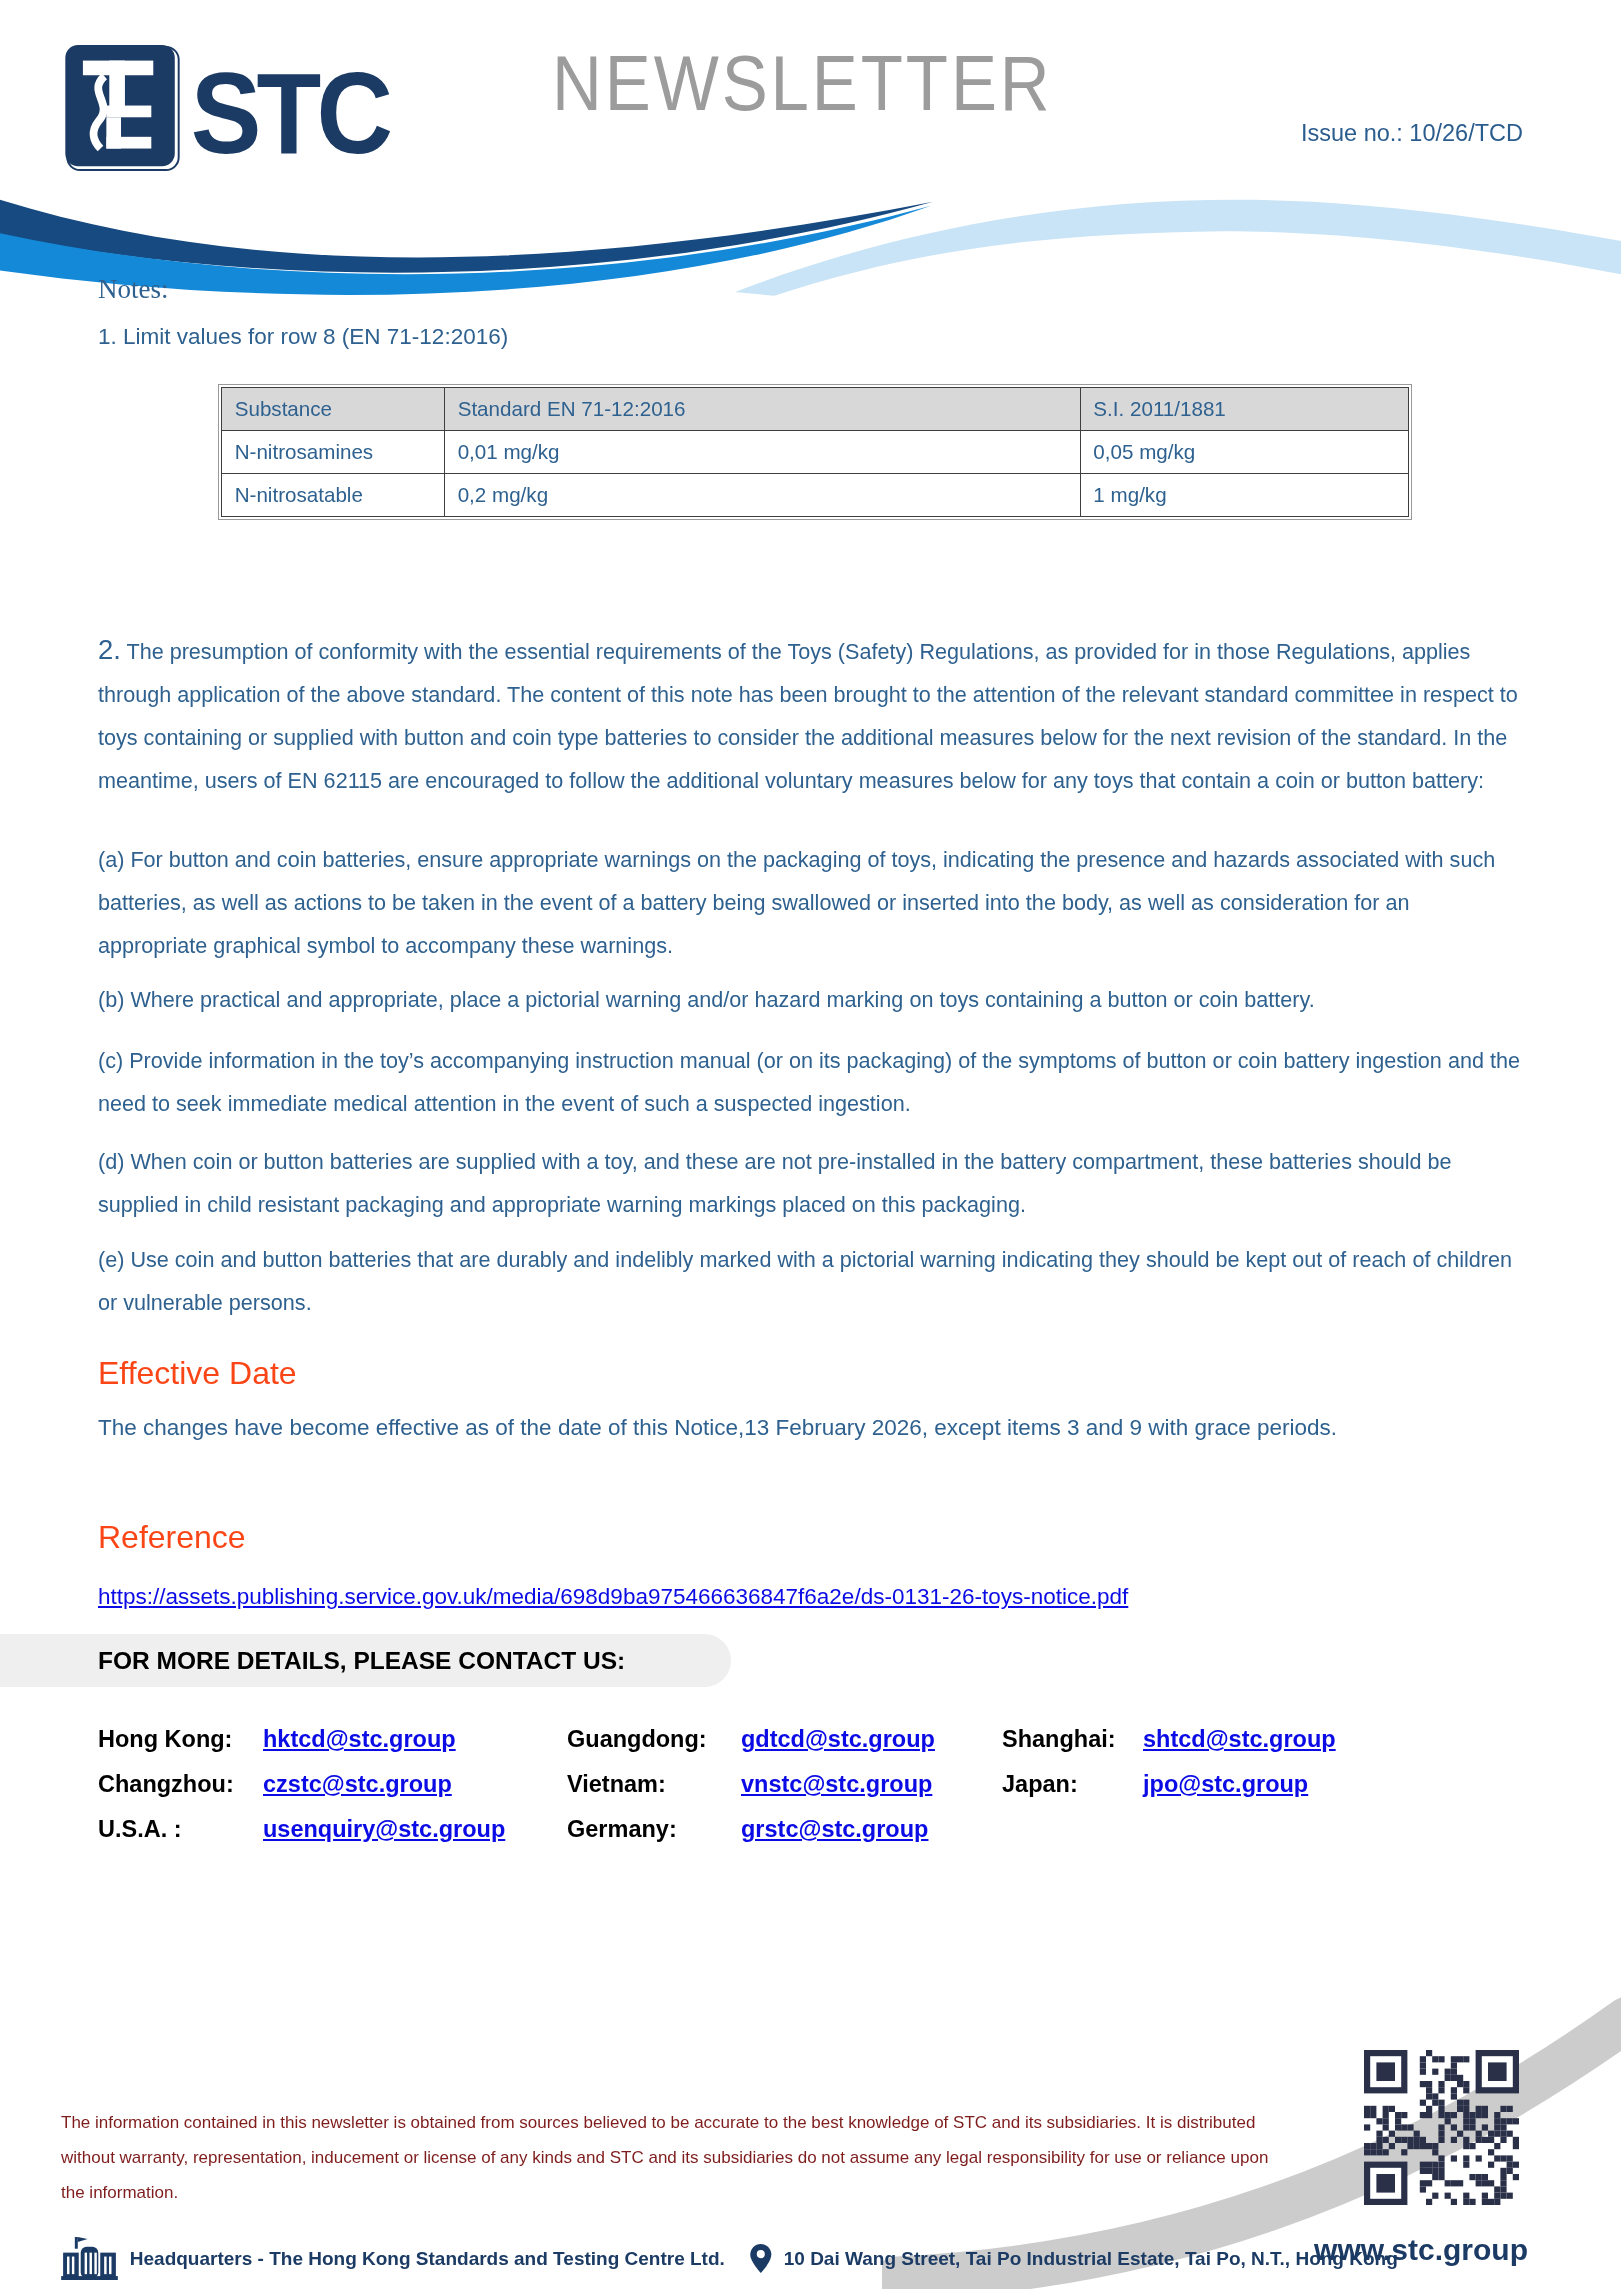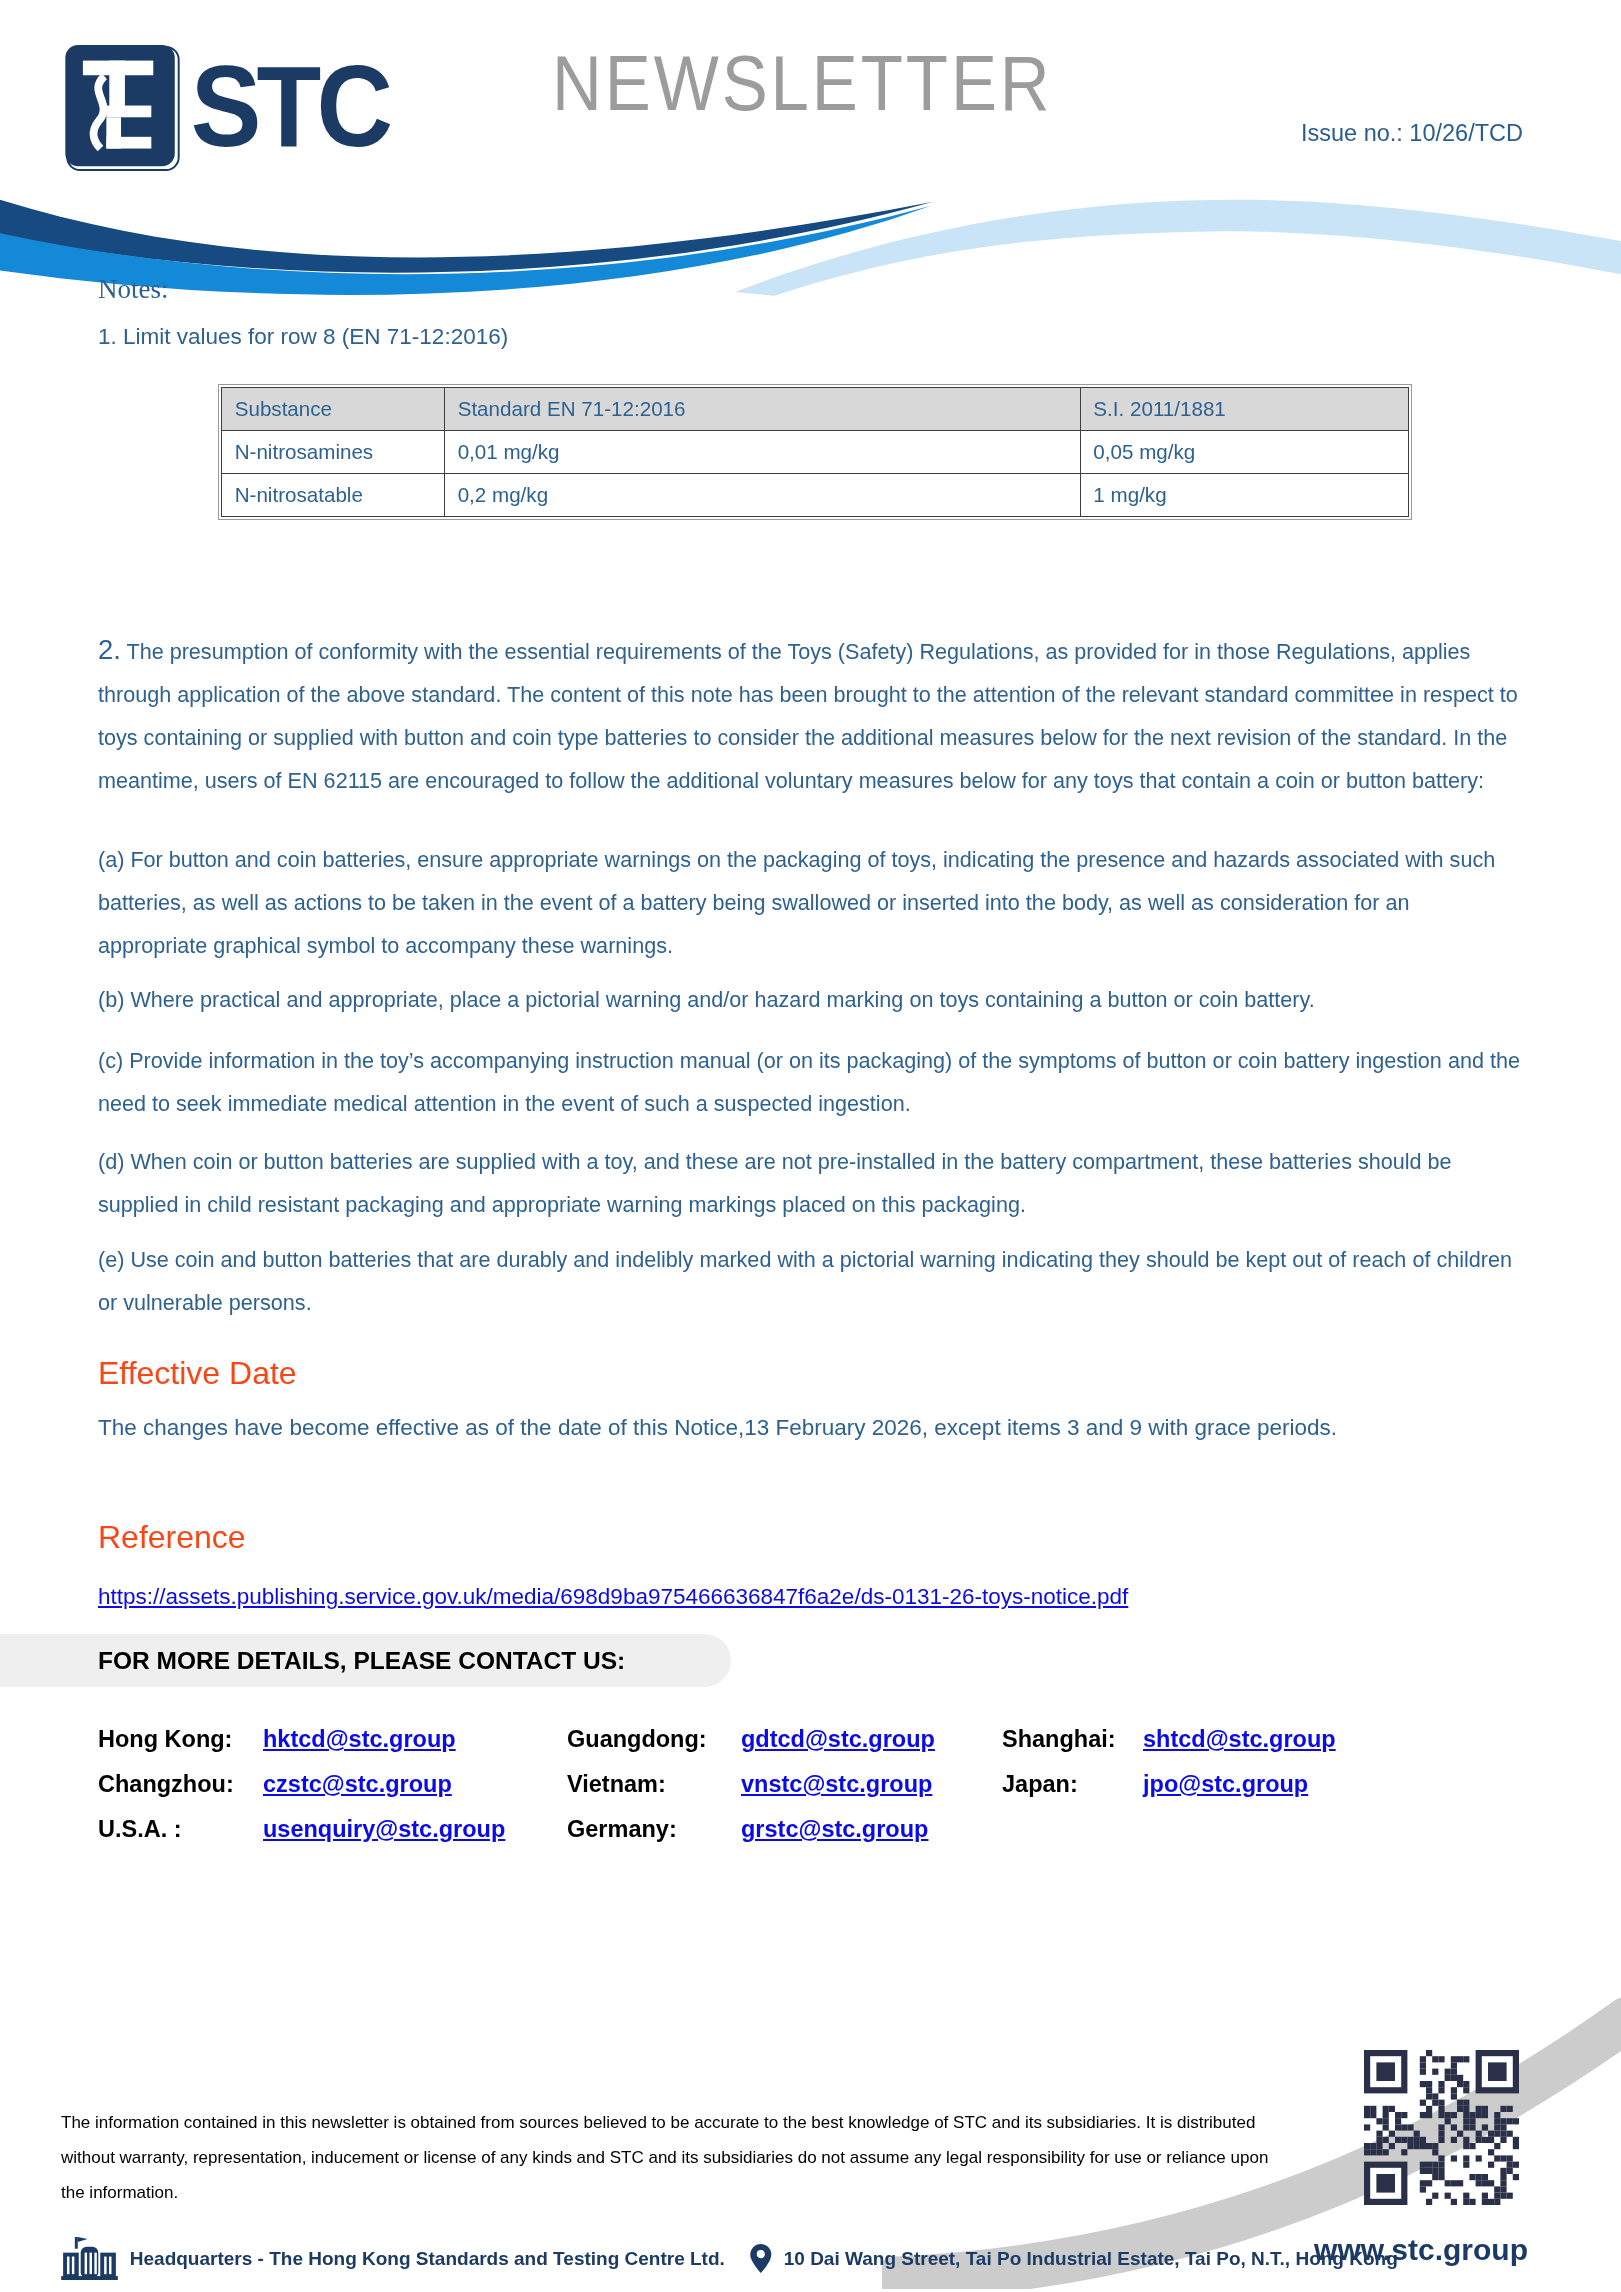--- a/index.html
+++ b/index.html
@@ -1,21 +1,21 @@
 <!DOCTYPE html>
 <html><head>
 <meta charset="utf-8">
 <style>
   html,body{margin:0;padding:0;background:#fff;}
   .page{
     position:relative;width:1621px;height:2293px;background:#ffffff;overflow:hidden;
     font-family:"Liberation Sans",sans-serif;
   }
   
-  .logo{position:absolute;left:63px;top:43px;display:flex;align-items:flex-start;}
+  .logo{position:absolute;left:63px;top:43px;display:flex;align-items:center;}
   .seal{display:block;}
   .wordmark{
     font-weight:bold;font-size:106px;line-height:116px;letter-spacing:-4.9px;
     color:#1B3A64;margin-left:9.8px;transform:scaleY(1.08);transform-origin:top;
   }
   .newsletter{
     position:absolute;left:552px;top:39px;font-size:69px;font-weight:300;
     color:#9C9C9C;letter-spacing:2.9px;transform:scaleY(1.12);transform-origin:top;
   }
   .issue{position:absolute;right:98px;top:120px;font-size:23.5px;color:#2B5C8E;}
@@ -54,21 +54,21 @@
   .contacts{
     position:absolute;left:98px;top:1717px;display:grid;
     grid-template-columns:165px 304px 174px 261px 141px 323px;
     font-size:23.5px;font-weight:bold;line-height:45px;color:#000;
   }
   .contacts a{color:#0B0BE6;text-decoration:underline;font-weight:bold;}
   
   .gray-swoosh{position:absolute;left:882px;top:1980px;z-index:1;}
   .disclaimer{
     position:absolute;left:61px;top:2105px;width:1235px;z-index:2;
-    font-size:17px;line-height:35px;color:#000000;
+    font-size:17px;line-height:35px;color:#7f1d1d;
   }
   .qr{position:absolute;left:1364px;top:2050px;z-index:3;}
   .hq-line{
     position:absolute;left:61px;top:2237px;display:flex;align-items:center;z-index:2;
     color:#1B3A64;font-weight:bold;font-size:19px;white-space:nowrap;
   }
   .hq-line .gap{width:11.8px;} .hq-line .bigap{width:25.5px;}
   .website{
     position:absolute;right:93px;top:2233px;z-index:3;
     color:#1B3A64;font-weight:bold;font-size:30px;

